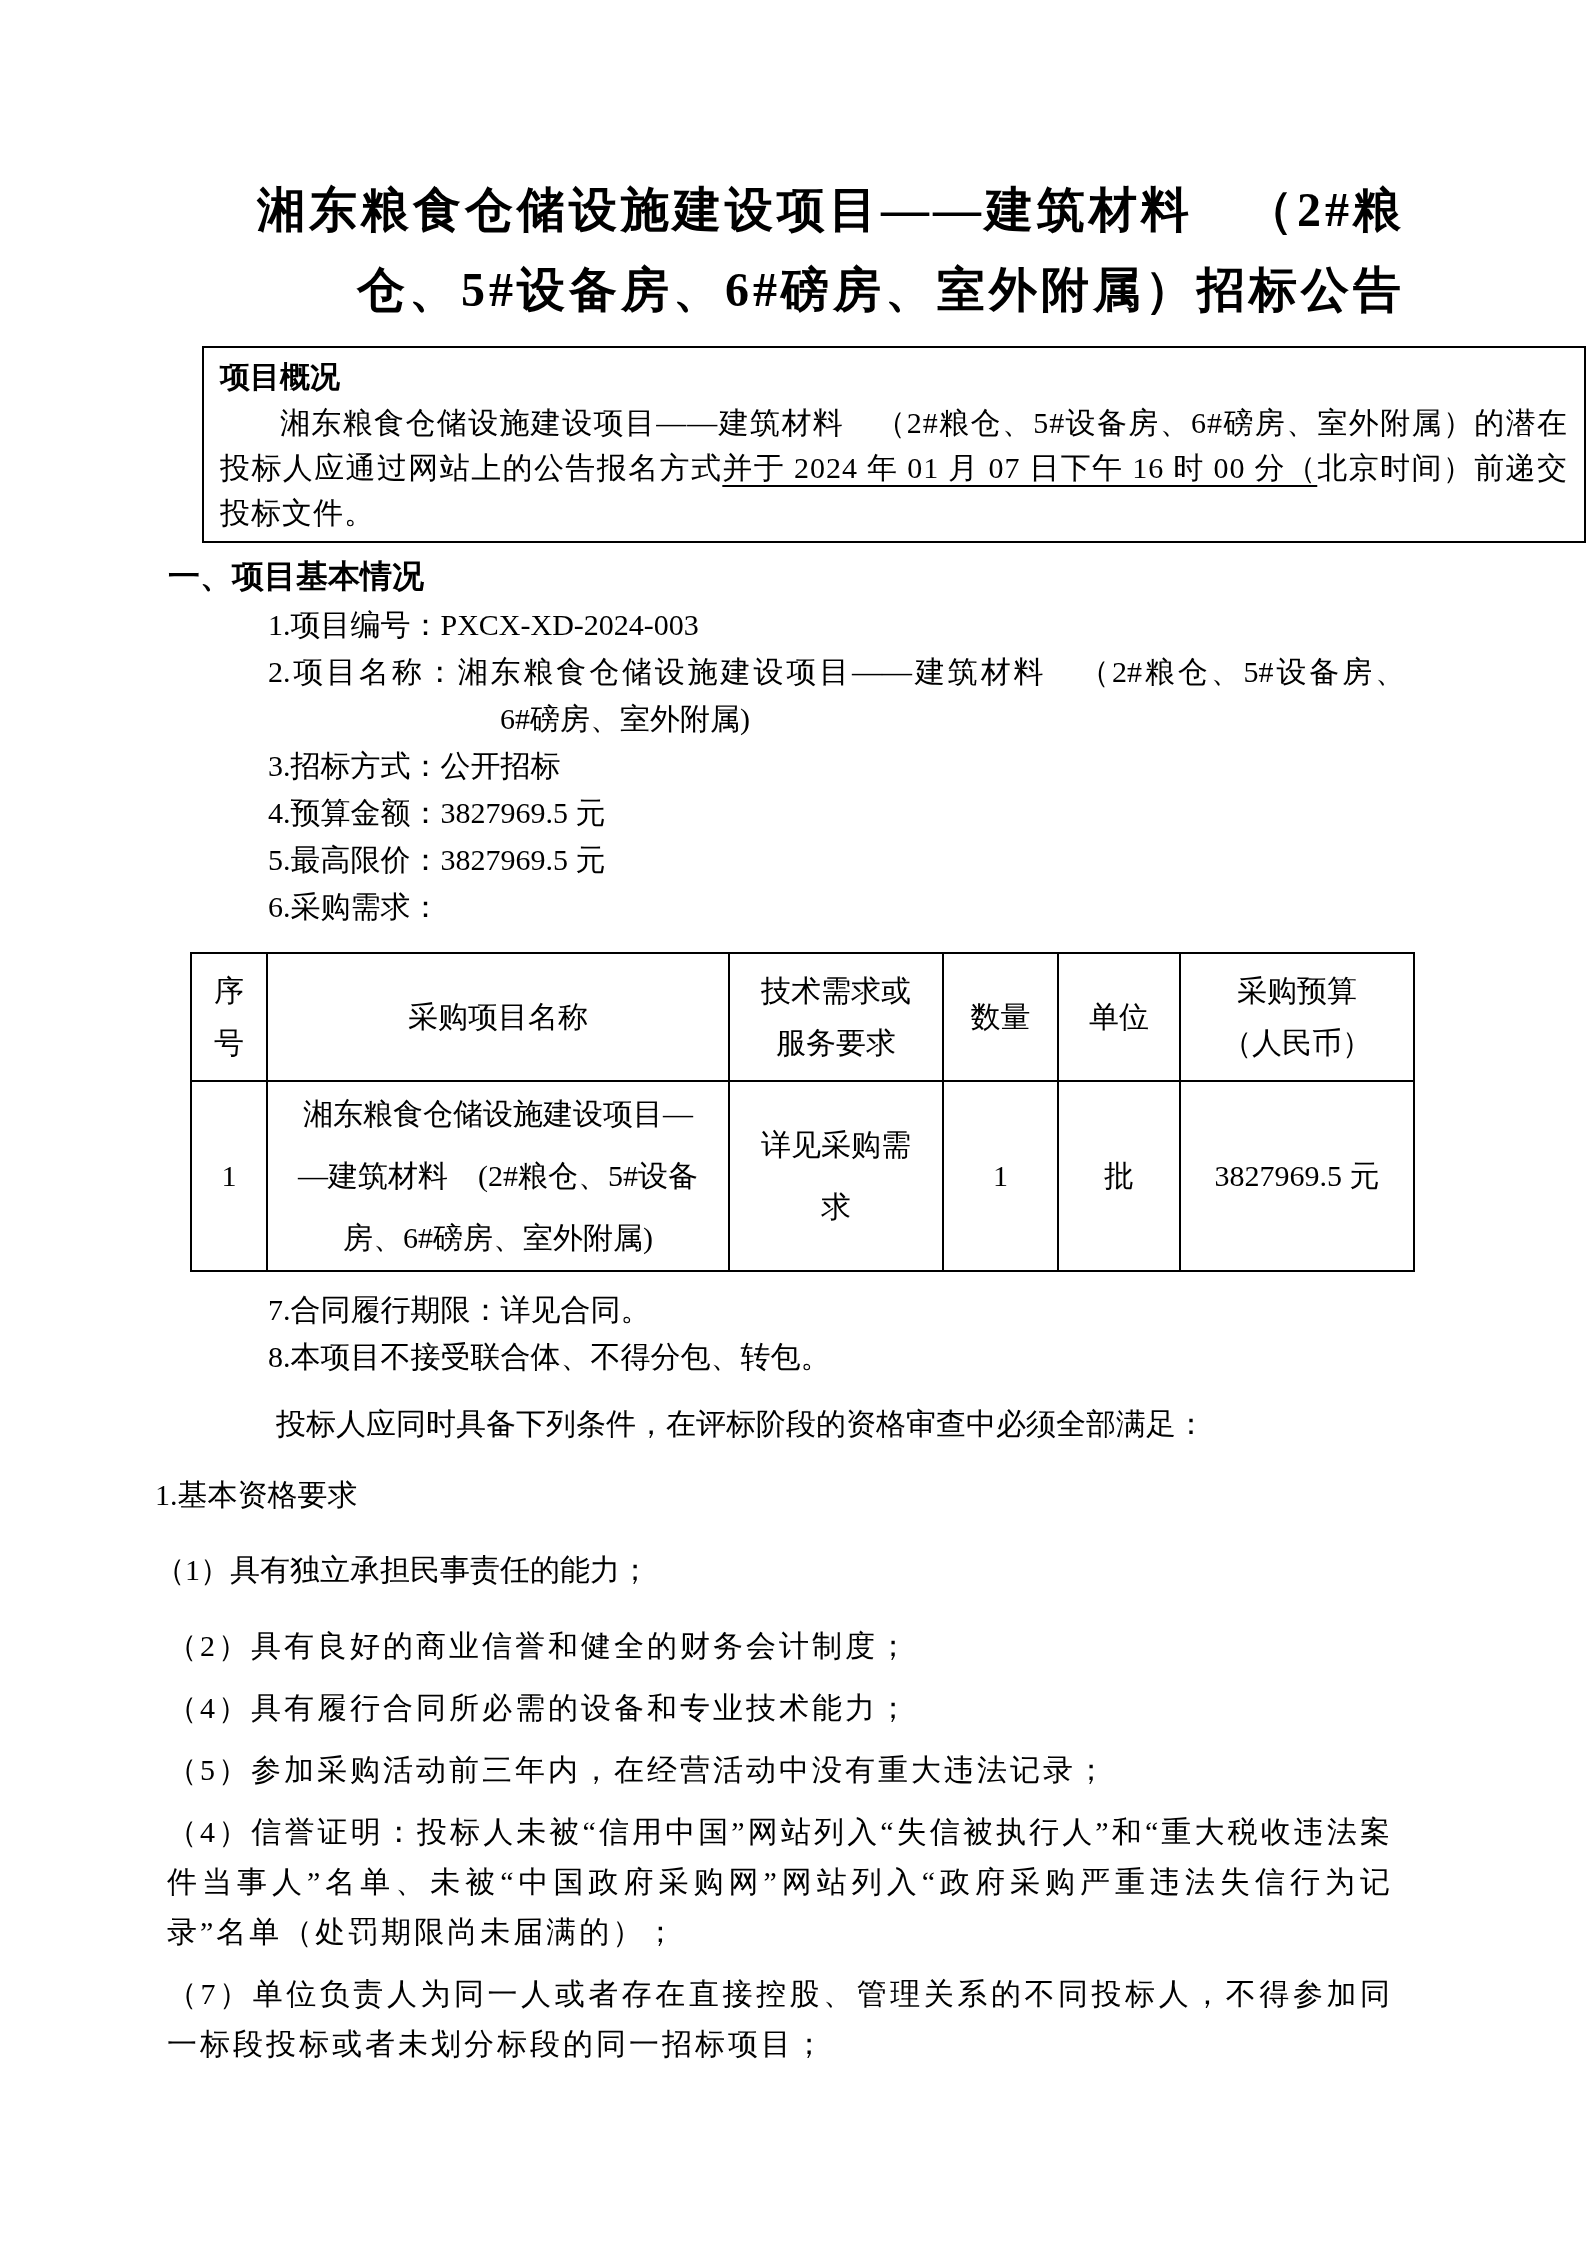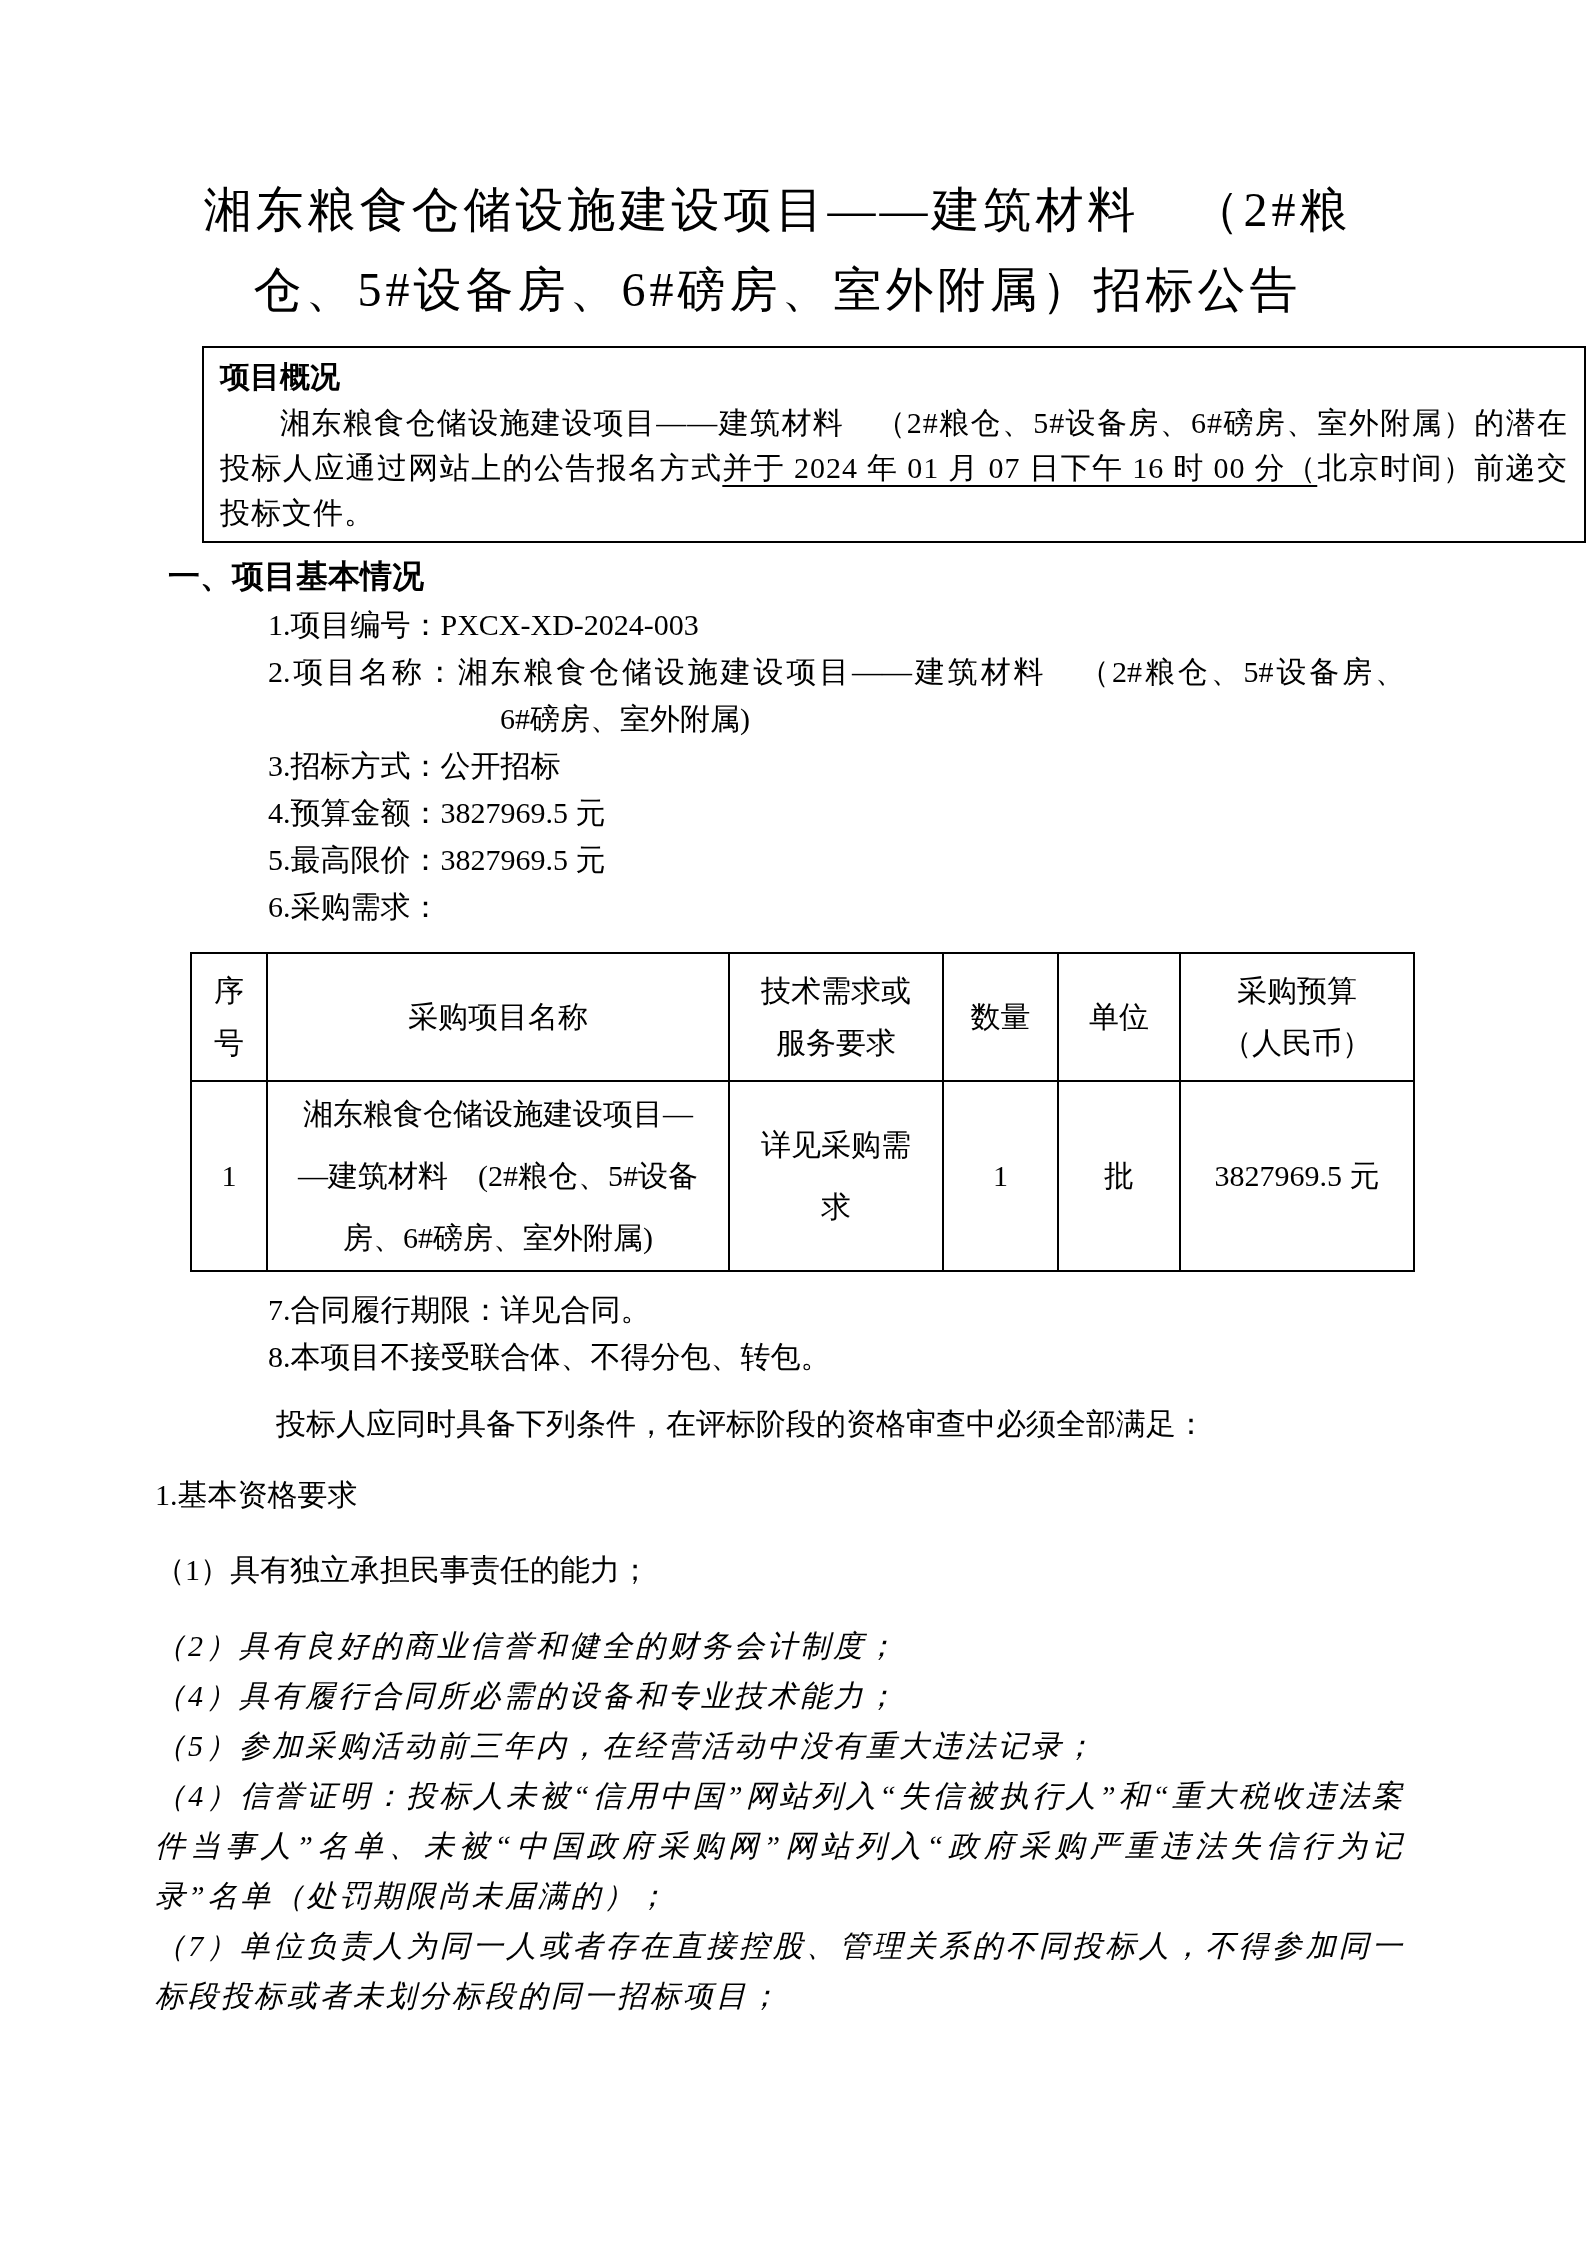--- a/index.html
+++ b/index.html
@@ -8,22 +8,22 @@
     width:1587px; height:2245px;
     box-sizing:border-box;
     background:#ffffff;
     color:#000000;
     padding:170px 182px 0 150px;
     overflow:hidden;
     font-family:"Liberation Serif","DejaVu Serif",serif;
     font-size:30px;
   }
   .title-line {
-    text-align:center;
-    font-weight:400;
+    text-align:right;
+    font-weight:700;
     font-size:48px;
     line-height:80px;
     letter-spacing:4px;
     font-family:"Liberation Serif","DejaVu Serif",serif;
   }
   .overview-box {
     box-sizing:border-box;
     width:1384px;
     margin:16px 0 0 52px;
     border:2px solid #000;
@@ -107,21 +107,21 @@
     font-size:30px;
     line-height:47px;
   }
   .req-list {
     margin:28px 0 0 5px;
     font-size:30px;
     line-height:50px;
     text-align:justify;
     letter-spacing:3px;
   }
-  .req-list .req { margin:0;font-style:italic; }
+  .req-list .req { margin:12px; }
 </style>
 </head>
 <body>
 
 <div class="page">
 
   <div class="title-line">湘东粮食仓储设施建设项目——建筑材料　（2#粮</div>
   <div class="title-line">仓、5#设备房、6#磅房、室外附属）招标公告</div>
 
   <div class="overview-box">

